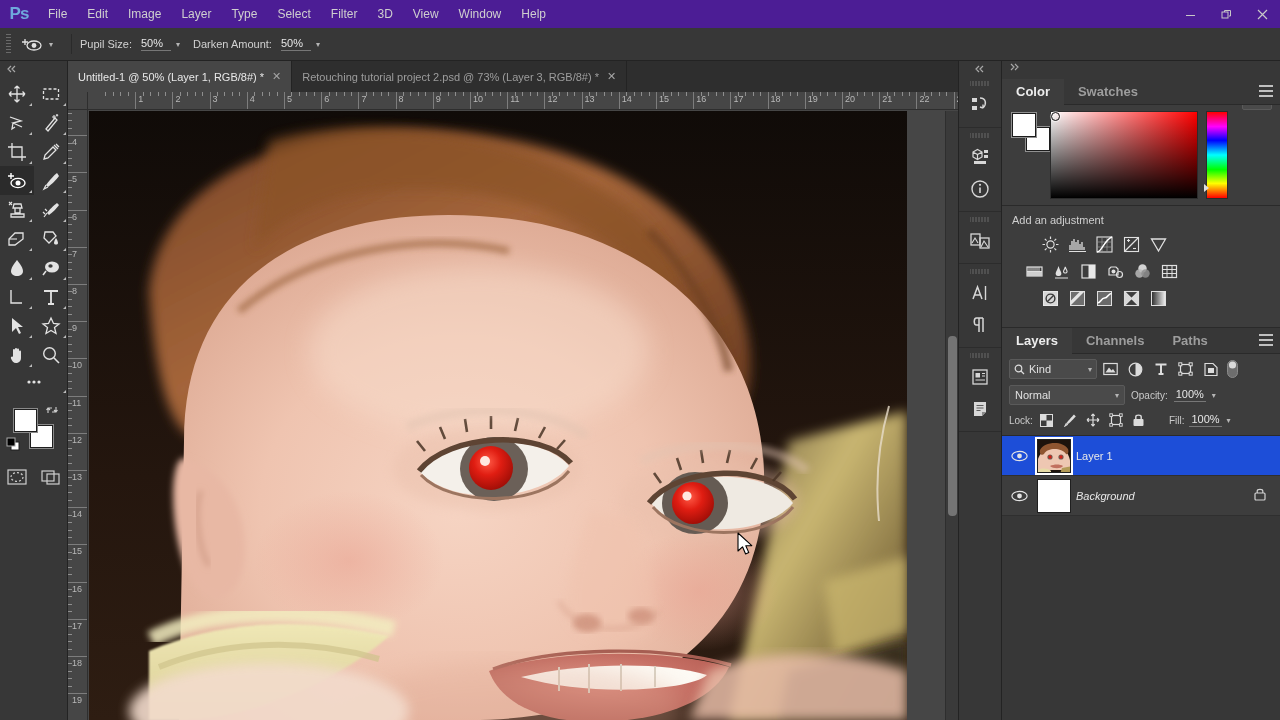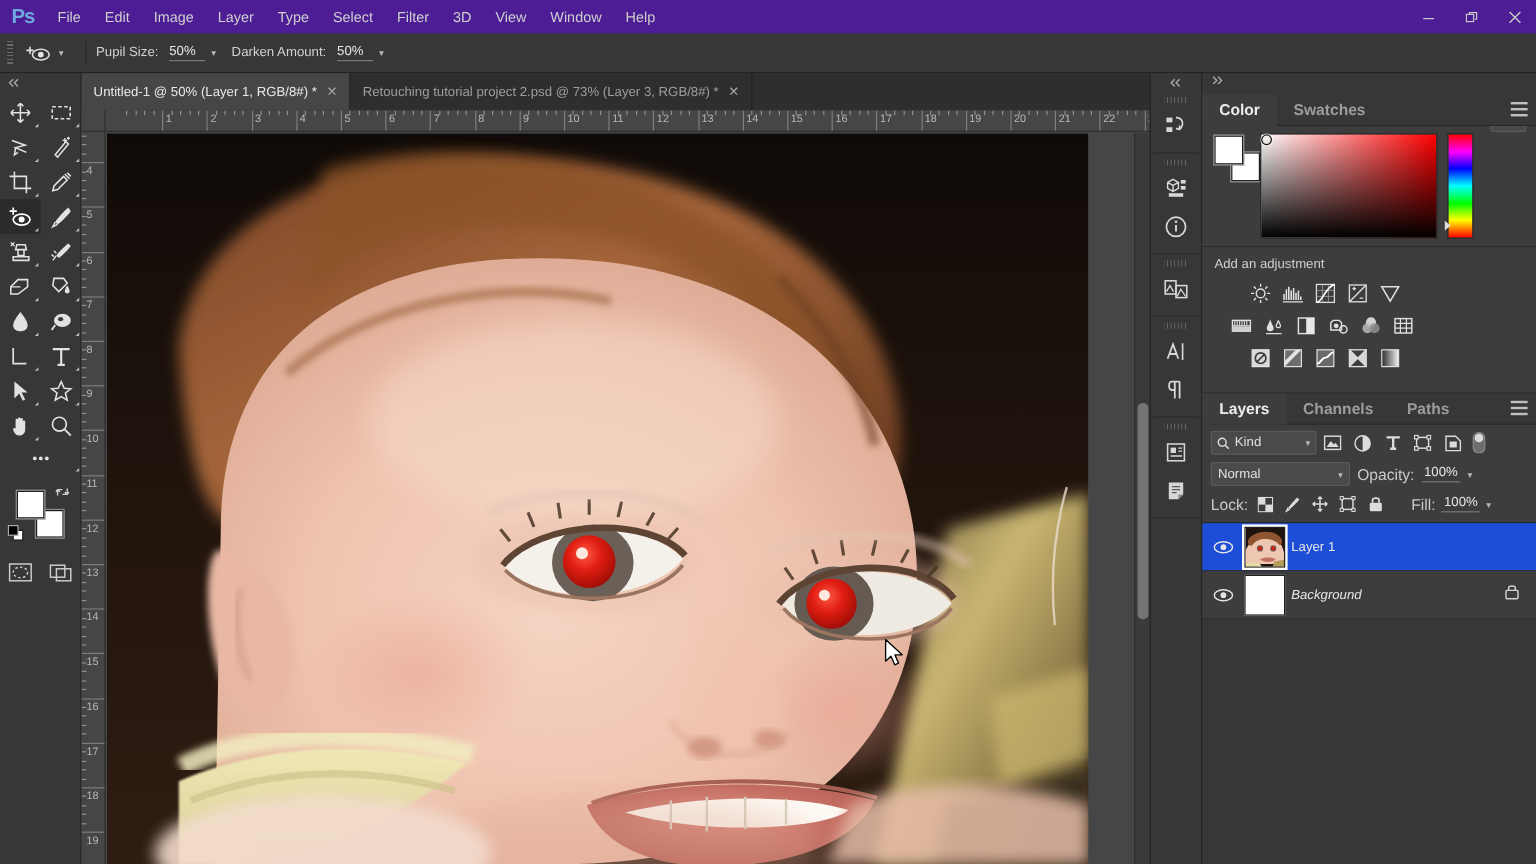--- a/index.html
+++ b/index.html
@@ -284,21 +284,21 @@
     width: 12px; height: 20px; display: flex;
     align-items: center; justify-content: center; margin-left: 2px;
   }
   .lay-row2 { display: flex; align-items: center; padding: 2px 7px 4px 7px; gap: 6px; }
   .blend-select {
     width: 116px; height: 20px; background: #4a4a4a; border: 1px solid #5a5a5a;
     border-radius: 2px; display: flex; align-items: center;
     justify-content: space-between; padding: 0 5px;
     font-size: 11px; color: #e0e0e0;
   }
-  .mini-label { font-size: 13px; color: #cacaca; }
+  .mini-label { font-size: 10px; color: #cacaca; }
   .mini-val {
     font-size: 11px; color: #e6e6e6; border-bottom: 1px solid #777;
     padding: 0 2px 1px 2px;
   }
   .lay-row3 { display: flex; align-items: center; padding: 2px 7px 6px 7px; gap: 5px; }
   .lock-icon {
     width: 18px; height: 18px; display: flex;
     align-items: center; justify-content: center;
   }
   .layer-list { border-top: 1px solid #2a2a2a; }

